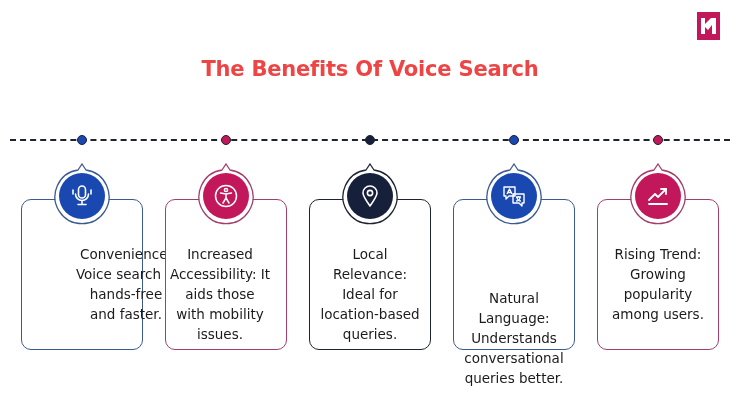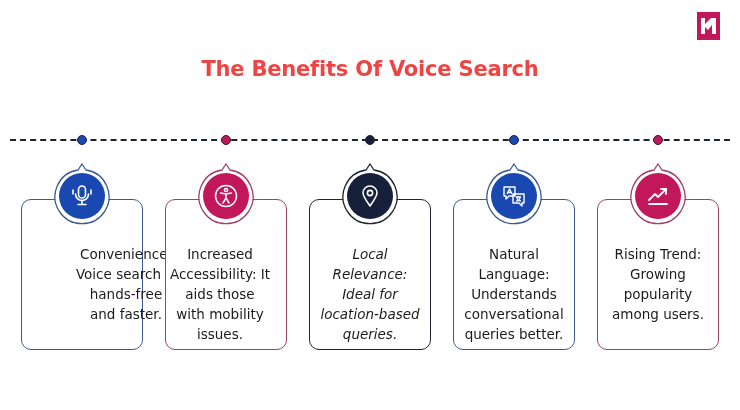--- a/index.html
+++ b/index.html
@@ -109,41 +109,41 @@
   <svg class="ring" viewBox="0 0 58 62">
       <path d="M29 1 L33 7 A27 27 0 1 1 25 7 Z" fill="#fff" stroke="#1d2330" stroke-width="1.3"></path>
     </svg>
   <div class="inner" style="background:#17203a;">
     <svg viewBox="0 0 26 26" fill="none" stroke="#fff" stroke-width="1.6" stroke-linejoin="round">
       <path d="M13 23 C8 16 6 13 6 10 a7 7 0 0 1 14 0 C20 13 18 16 13 23 Z"></path>
       <circle cx="13" cy="10" r="2.6"></circle>
     </svg>
   </div>
 </div>
-<div class="card-text" style="left:309px;right:auto;width:122px;font-style:italic;">Local
+<div class="card-text" style="left:309px;right:auto;width:122px;">Local
 Relevance:
 Ideal for
 location-based
 queries.</div>
 
 <div class="card" style="left:453px;border-color:#3b5a8f;"></div>
 <div class="badge" style="left:485px;">
   <svg class="ring" viewBox="0 0 58 62">
       <path d="M29 1 L33 7 A27 27 0 1 1 25 7 Z" fill="#fff" stroke="#3b5a8f" stroke-width="1.3"></path>
     </svg>
   <div class="inner" style="background:#1848b0;">
     <svg viewBox="0 0 26 26" fill="none" stroke="#fff" stroke-width="1.4" stroke-linejoin="round">
       <path d="M3 4 h11 v9 h-6 l-3 3 v-3 h-2 Z"></path>
       <path d="M6 11 L8.5 6 L11 11 M7 9.5 h3"></path>
       <path d="M12 11 h11 v9 h-2 v3 l-3 -3 h-6 Z"></path>
       <path d="M15 14 h5 M17.5 13 v1 M16 14 c0 2.5 2 4 4 4 M19 14 c0 2.5 -2 4 -4 4"></path>
     </svg>
   </div>
 </div>
-<div class="card-text" style="left:453px;right:auto;width:122px;">Natural
+<div class="card-text" style="left:453px;right:auto;width:122px;margin-top:44px;">Natural
 Language:
 Understands
 conversational
 queries better.</div>
 
 <div class="card" style="left:597px;border-color:#a0406a;"></div>
 <div class="badge" style="left:629px;">
   <svg class="ring" viewBox="0 0 58 62">
       <path d="M29 1 L33 7 A27 27 0 1 1 25 7 Z" fill="#fff" stroke="#a0406a" stroke-width="1.3"></path>
     </svg>

